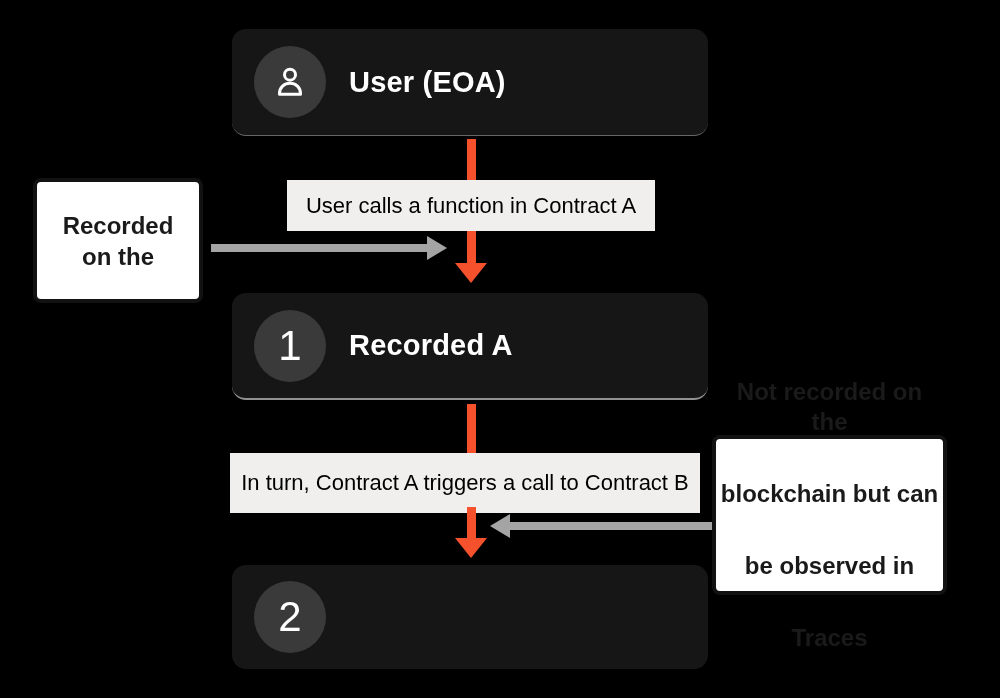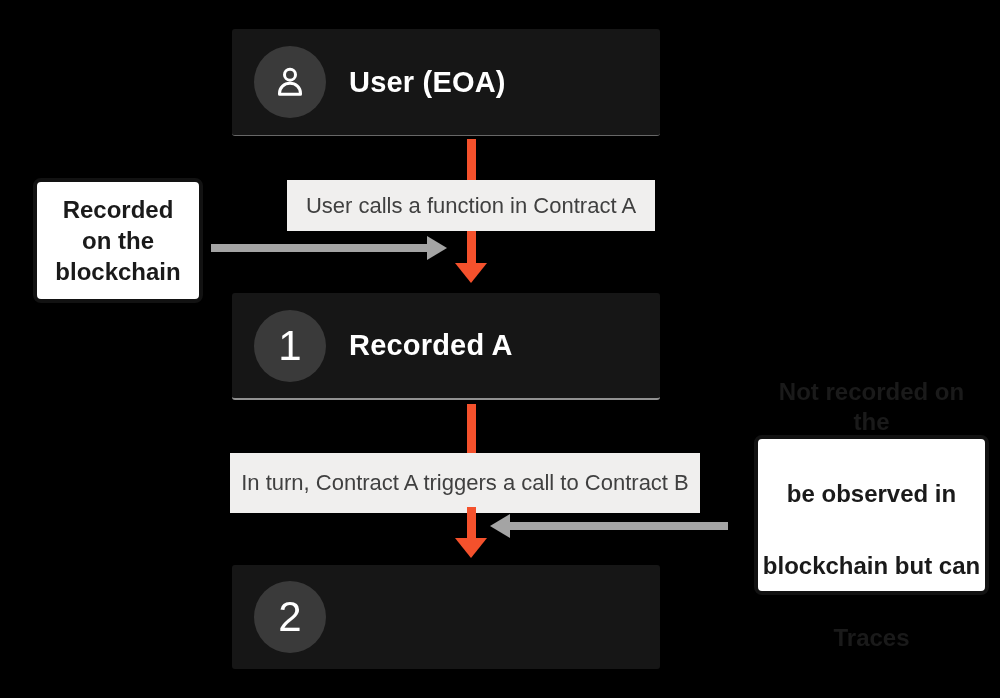--- a/index.html
+++ b/index.html
@@ -9,23 +9,23 @@
     height: 698px;
     background: #000000;
     font-family: "Liberation Sans", "DejaVu Sans", sans-serif;
     overflow: hidden;
   }
   .abs { position: absolute; }
 
   
   .node {
     left: 232px;
-    width: 428px;
+    width: 476px;
     background: #161616;
-    border-radius: 3px;
+    border-radius: 14px;
     display: flex;
     align-items: center;
     padding-left: 22px;
     box-sizing: border-box;
   }
   .node-user { top: 29px; height: 107px; border-bottom: 1px solid rgba(255,255,255,0.35); }
   .node-a    { top: 293px; height: 107px; border-bottom: 2px solid #919191; }
   .node-b    { top: 565px; height: 104px; }
 
   .badge-circle {
@@ -47,21 +47,21 @@
     color: #ffffff;
     font-size: 29px;
     font-weight: 700;
     margin-left: 23px;
     letter-spacing: 0.2px;
   }
 
   
   .edge-label {
     background: #f0efee;
-    color: #404040;
+    color: #000000;
     font-size: 22px;
     display: flex;
     align-items: center;
     justify-content: center;
     box-sizing: border-box;
     white-space: nowrap;
   }
   .edge-label-1 { left: 287px; top: 180px; width: 368px; height: 51px; }
   .edge-label-2 { left: 230px; top: 453px; width: 470px; height: 60px; }
 
@@ -98,21 +98,21 @@
     display: flex;
     flex-direction: column;
     align-items: center;
     justify-content: center;
     text-align: center;
     color: #1a1a1a;
     font-size: 24px;
     font-weight: 700;
   }
   .callout-left  { left: 33px;  top: 178px; width: 170px; height: 125px; line-height: 31px; }
-  .callout-right { left: 754px; top: 435px; width: 235px; height: 160px; line-height: 30px; gap: 42px; }
+  .callout-right { left: 712px; top: 435px; width: 235px; height: 160px; line-height: 30px; gap: 42px; }
   .callout-line { display: block; }
 </style>
 </head>
 <body>
 
 <div id="canvas">
 
   <div class="abs node node-user">
     <div class="badge-circle">
       <svg width="40" height="40" viewBox="0 0 24 24">
@@ -131,21 +131,20 @@
 
   <div class="abs o-shaft" style="top:231px;height:32px;"></div>
   <div class="abs o-head" style="top:263px;"></div>
 
   <div class="abs g-shaft" style="left:211px;top:244px;width:216px;"></div>
   <div class="abs g-head-right" style="left:427px;top:236px;"></div>
 
   <div class="abs callout callout-left">
     <span class="callout-line">Recorded</span>
     <span class="callout-line">on the</span>
-    <span class="callout-line">blockchain</span>
   </div>
 
   <div class="abs node node-a">
     <div class="badge-circle">
       <span class="badge-number">1</span>
     </div>
     <div class="node-title">Recorded A</div>
   </div>
 
   <div class="abs o-shaft" style="top:404px;height:49px;"></div>
@@ -153,22 +152,22 @@
   <div class="abs edge-label edge-label-2">In turn, Contract A triggers a call to Contract B</div>
 
   <div class="abs o-shaft" style="top:507px;height:31px;"></div>
   <div class="abs o-head" style="top:538px;"></div>
 
   <div class="abs g-shaft" style="left:510px;top:522px;width:218px;"></div>
   <div class="abs g-head-left" style="left:490px;top:514px;"></div>
 
   <div class="abs callout callout-right">
     <span class="callout-line">Not recorded on the</span>
+    <span class="callout-line">blockchain but can</span>
     <span class="callout-line">be observed in</span>
-    <span class="callout-line">blockchain but can</span>
     <span class="callout-line">Traces</span>
   </div>
 
   <div class="abs node node-b">
     <div class="badge-circle">
       <span class="badge-number">2</span>
     </div>
   </div>
 
 </div>

